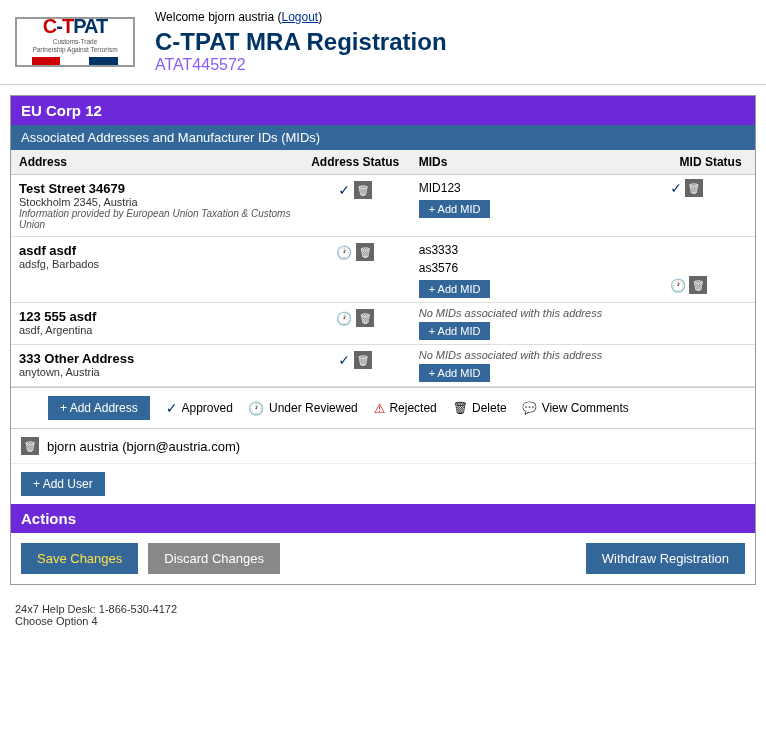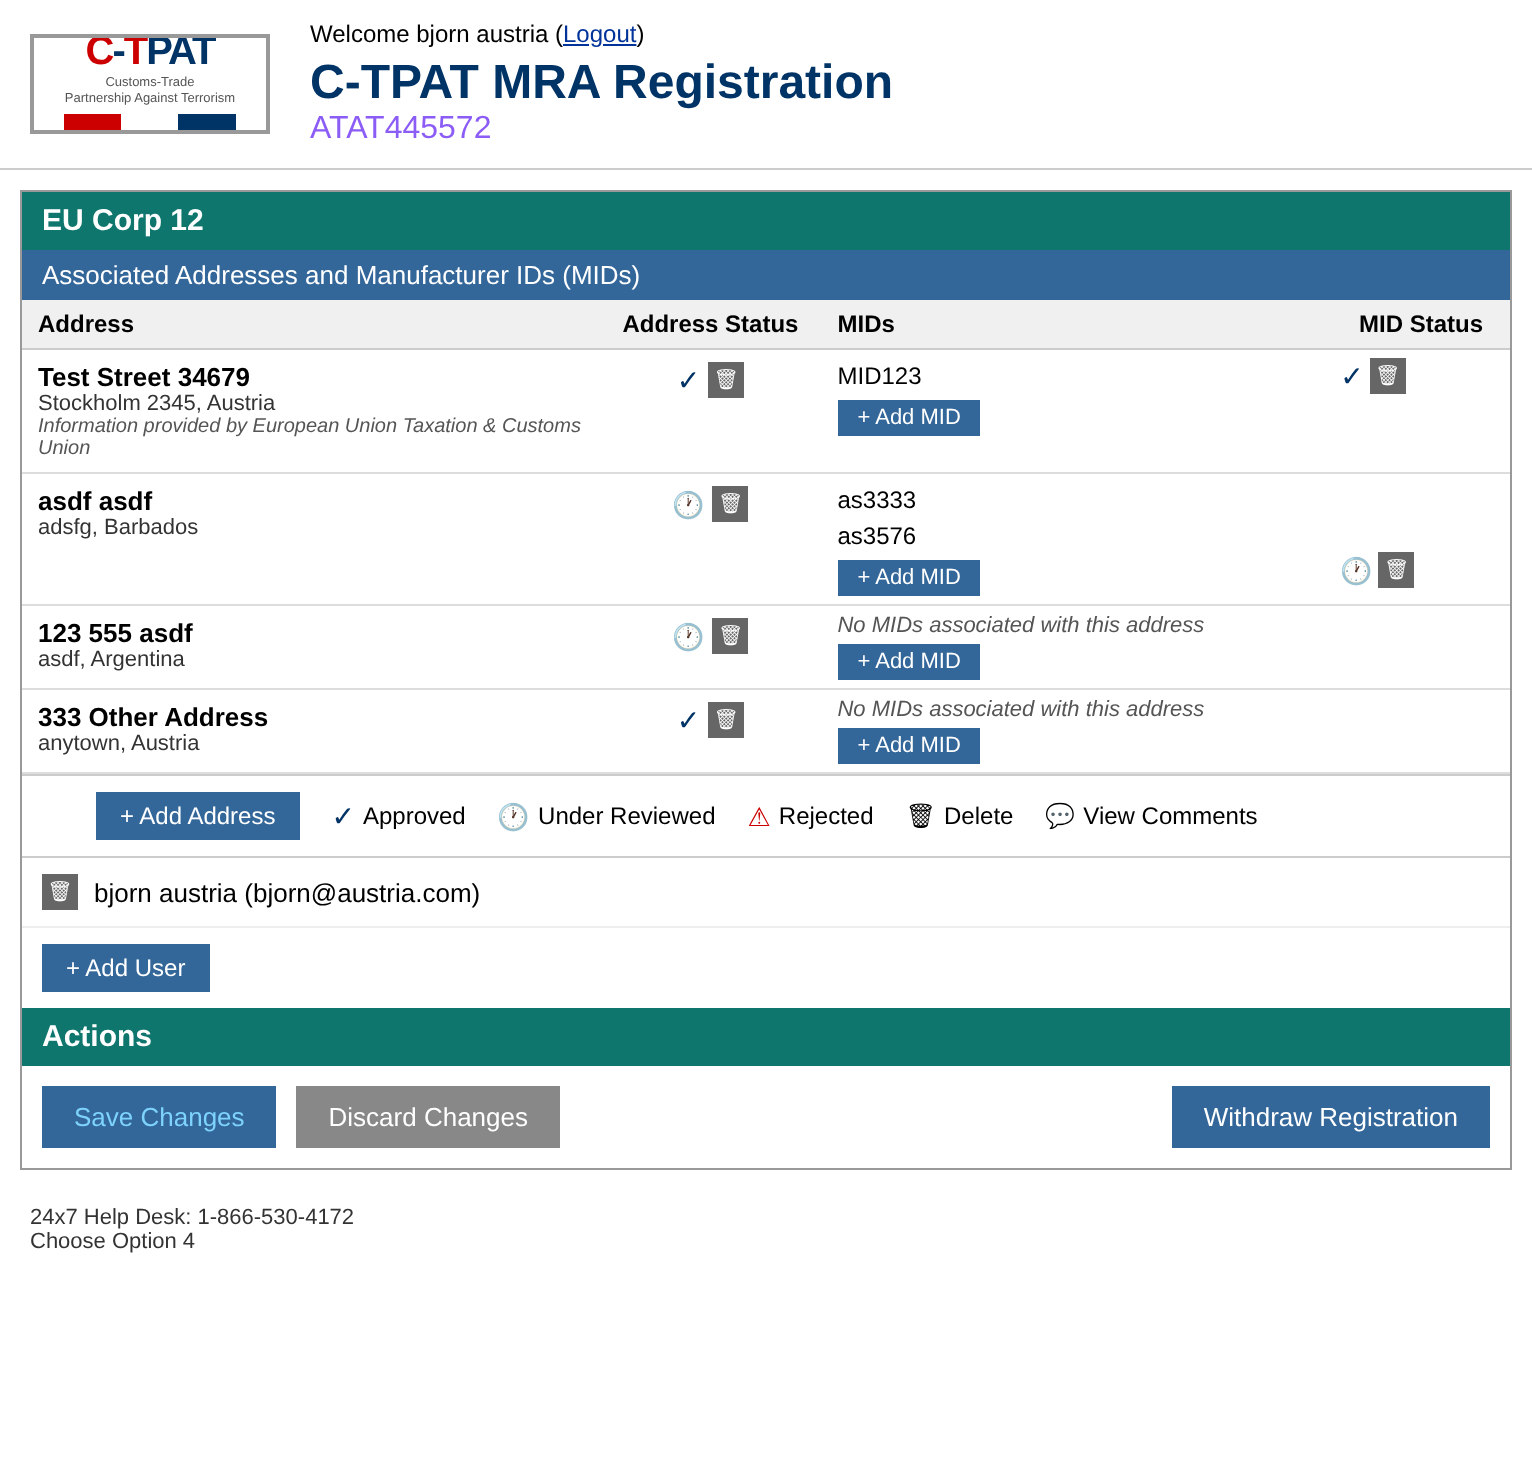--- a/index.html
+++ b/index.html
@@ -9,21 +9,21 @@
     .header { display: flex; align-items: center; padding: 10px 15px; border-bottom: 1px solid #ccc; }
     .logo-area { width: 140px; }
     .logo-box { width: 120px; height: 50px; border: 2px solid #999; display: flex; align-items: center; justify-content: center; position: relative; overflow: hidden; background: #fff; }
     .header-right { flex: 1; text-align: left; }
     .welcome-text { font-size: 12px; }
     .welcome-text a { color: #003399; }
     .app-title { font-size: 24px; font-weight: bold; color: #003366; margin-top: 4px; }
     .app-id { font-size: 16px; color: #8b5cf6; }
 
     
-    .section-header { background: #0f766e; color: #fff; padding: 6px 10px; font-size: 15px; font-weight: bold; margin-bottom: 0; }
+    .section-header { background: #6d28d9; color: #fff; padding: 6px 10px; font-size: 15px; font-weight: bold; margin-bottom: 0; }
     .sub-header { background: #336699; color: #fff; padding: 5px 10px; font-size: 13px; font-weight: normal; }
 
     
     .main-container { border: 1px solid #999; margin: 10px; }
     .address-col { width: 260px; }
     .status-col { width: 100px; text-align: center; }
     .mid-col { width: 230px; }
     .mid-status-col { width: 80px; text-align: center; }
 
     .addr-row { vertical-align: top; border-bottom: 1px solid #ddd; }
@@ -54,21 +54,21 @@
     .legend-item { display: flex; align-items: center; gap: 4px; font-size: 12px; }
 
     
     .auth-section { }
     .user-row { display: flex; align-items: center; gap: 8px; padding: 8px 10px; border-bottom: 1px solid #eee; }
     .add-user-btn { background: #336699; color: #fff; border: none; padding: 5px 12px; font-size: 12px; cursor: pointer; display: inline-flex; align-items: center; gap: 4px; margin: 8px 10px; }
 
     
     .actions-section { }
     .actions-row { padding: 10px; display: flex; align-items: center; gap: 10px; }
-    .save-btn { background: #336699; color: #7dd3fc; border: none; padding: 8px 16px; font-size: 13px; cursor: pointer; }
+    .save-btn { background: #336699; color: #fde047; border: none; padding: 8px 16px; font-size: 13px; cursor: pointer; }
     .discard-btn { background: #888; color: #fff; border: none; padding: 8px 16px; font-size: 13px; cursor: pointer; }
     .withdraw-btn { background: #336699; color: #fff; border: none; padding: 8px 16px; font-size: 13px; cursor: pointer; margin-left: auto; }
 
     
     .footer { padding: 8px 15px; font-size: 11px; color: #333; }
 
     .mid-status-cell { vertical-align: top; padding: 4px 4px; }
     .mid-icons { display: flex; align-items: center; gap: 3px; }
 
     .no-mid-text { font-size: 11px; color: #555; font-style: italic; }

